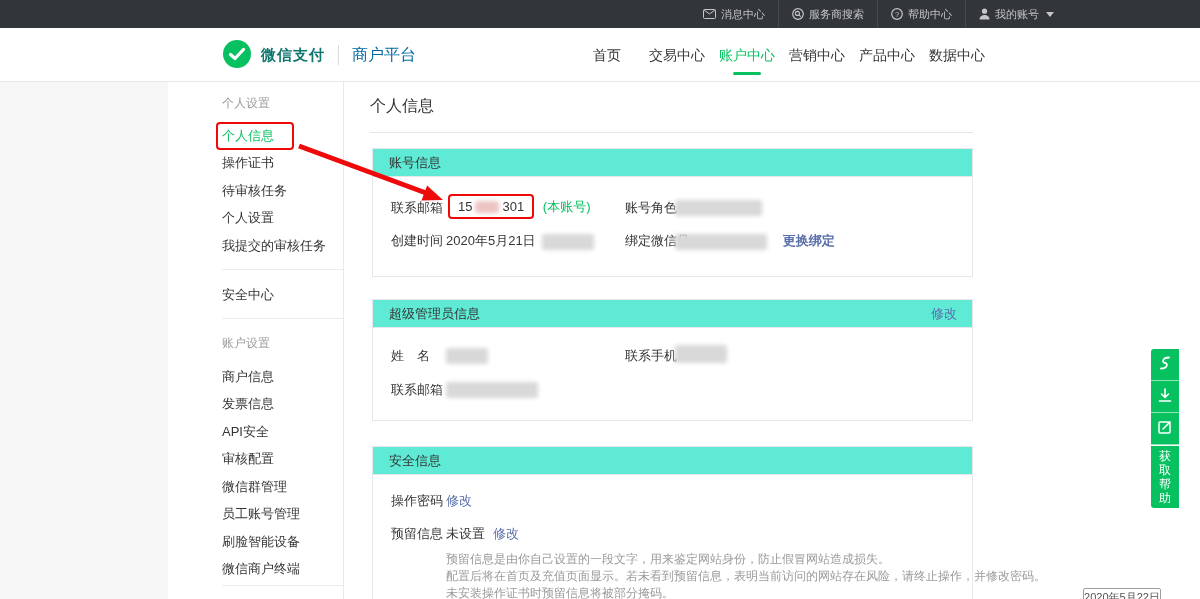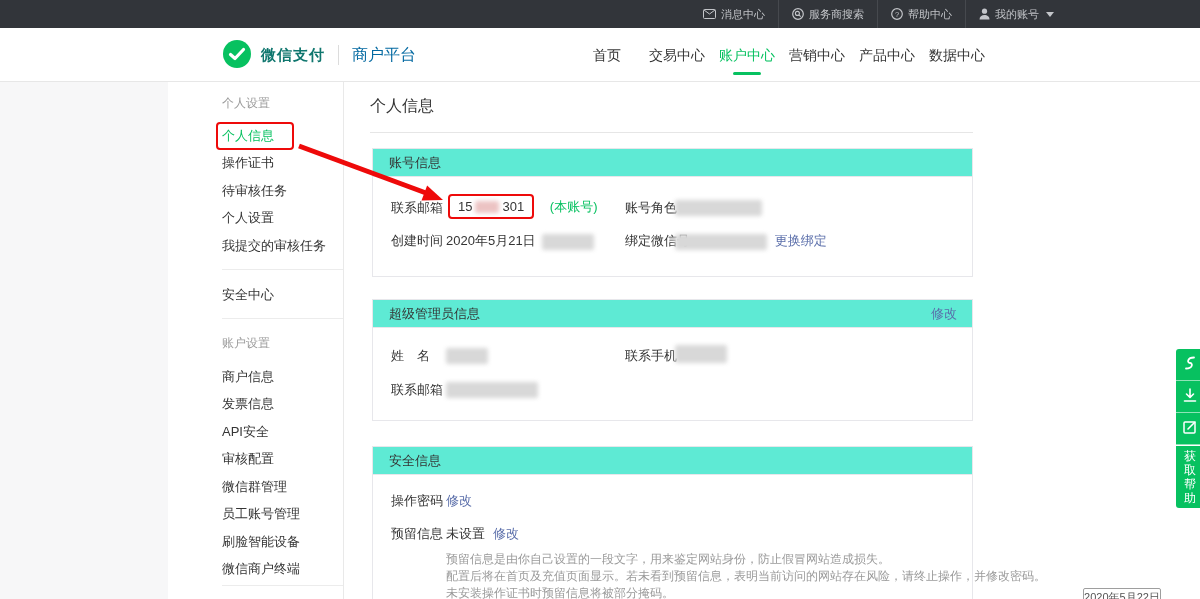--- a/index.html
+++ b/index.html
@@ -51,21 +51,21 @@
   .tag-green { color:#07c160; }
   .hd-action { position:absolute; right:15px; top:0; }
   .blob { display:inline-block; vertical-align:middle; background:#d8d8d8; border-radius:2px; filter:blur(2px); }
   .blob.pink { background:#ecc3c3; }
   .desc { position:absolute; left:73px; top:76px; font-size:12px; color:#9a9a9a; line-height:17px; white-space:nowrap; }
   
   .redbox-sidebar { position:absolute; left:216px; top:122px; width:78px; height:28px; border:2px solid #ee0a0a; border-radius:4px; z-index:20; pointer-events:none; }
   .redbox-login { display:inline-flex; align-items:center; gap:3px; border:2px solid #ee0a0a; border-radius:4px; padding:3px 8px; }
   .anno-svg { position:absolute; left:0; top:0; width:1200px; height:599px; z-index:21; pointer-events:none; }
   
-  .floatbar { position:absolute; right:0; top:349px; width:24px; z-index:10; }
+  .floatbar { position:absolute; right:0; top:349px; width:49px; z-index:10; }
   .fb-btn { width:28px; background:#07c160; color:#fff; display:flex; align-items:center; justify-content:center; cursor:pointer; }
   .fb-icon { height:32px; border-bottom:1px solid rgba(255,255,255,.55); }
   .fb-icon:first-child { border-radius:3px 0 0 0; }
   .fb-help { height:62px; border-radius:0 0 0 3px; margin-top:1px; }
   .fb-help span { width:13px; font-size:12px; line-height:14px; display:block; text-align:center; word-break:break-all; }
   
   .date-stamp { position:absolute; left:1083px; top:588px; width:78px; height:20px; background:#fff; border:1px solid #9e9e9e; border-radius:2px; font-size:11px; color:#555; text-align:center; line-height:17px; z-index:6; }
 </style>
 </head>
 <body>
@@ -172,33 +172,33 @@
       <span>账号信息</span>
     </div>
     <div class="panel-bd">
       <div class="f lbl" style="left:18px; top:22px;">联系邮箱</div>
       <div class="f" style="left:75px; top:17px;">
         <span class="redbox-login">
           <span>15</span>
           <span class="blob pink" style="width:24px; height:12px;"></span>
           <span>301</span>
         </span>
-        <span class="tag-green" style="margin-left:12px;">(本账号)</span>
+        <span class="tag-green" style="margin-left:5px;">(本账号)</span>
       </div>
       <div class="f lbl" style="left:252px; top:22px;">账号角色</div>
       <div class="f" style="left:302px; top:22px;"><span class="blob" style="width:87px; height:16px;"></span></div>
       <div class="f lbl" style="left:18px; top:55px;">创建时间</div>
       <div class="f" style="left:73px; top:55px;">
         <span>2020年5月21日</span>
         <span class="blob" style="width:52px; height:16px; margin-left:3px;"></span>
       </div>
       <div class="f lbl" style="left:252px; top:55px;">绑定微信号</div>
       <div class="f" style="left:302px; top:55px;">
         <span class="blob" style="width:92px; height:16px;"></span>
-        <a class="link" style="margin-left:4px;">更换绑定</a>
+        <a class="link" style="margin-left:12px;font-weight:bold;">更换绑定</a>
       </div>
     </div>
   </div>
 
   <div class="panel p2">
     <div class="panel-hd">
       <span>超级管理员信息</span>
       <a class="link hd-action">修改</a>
     </div>
     <div class="panel-bd">

